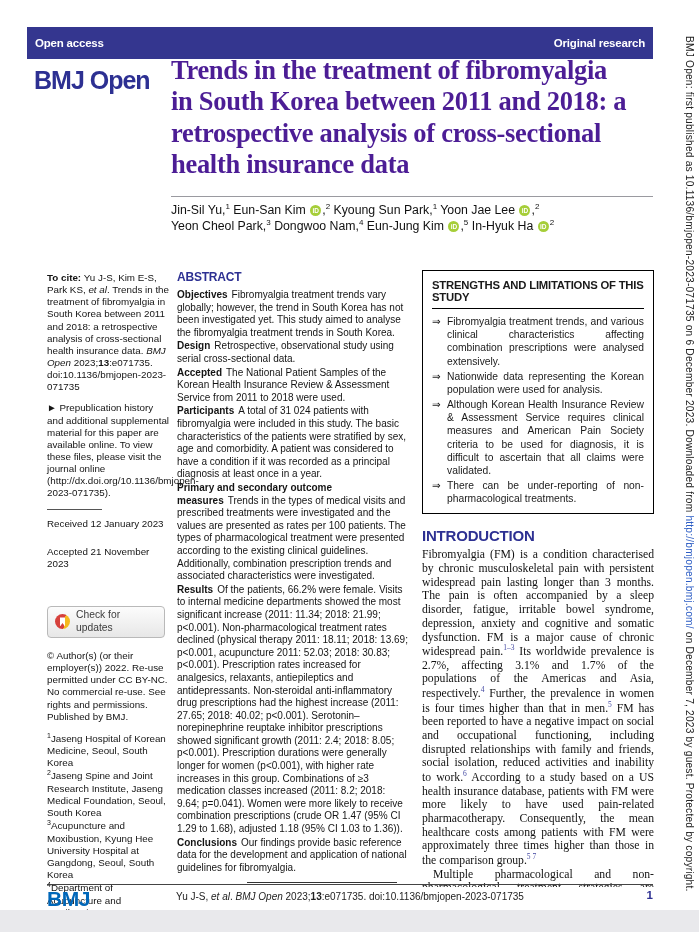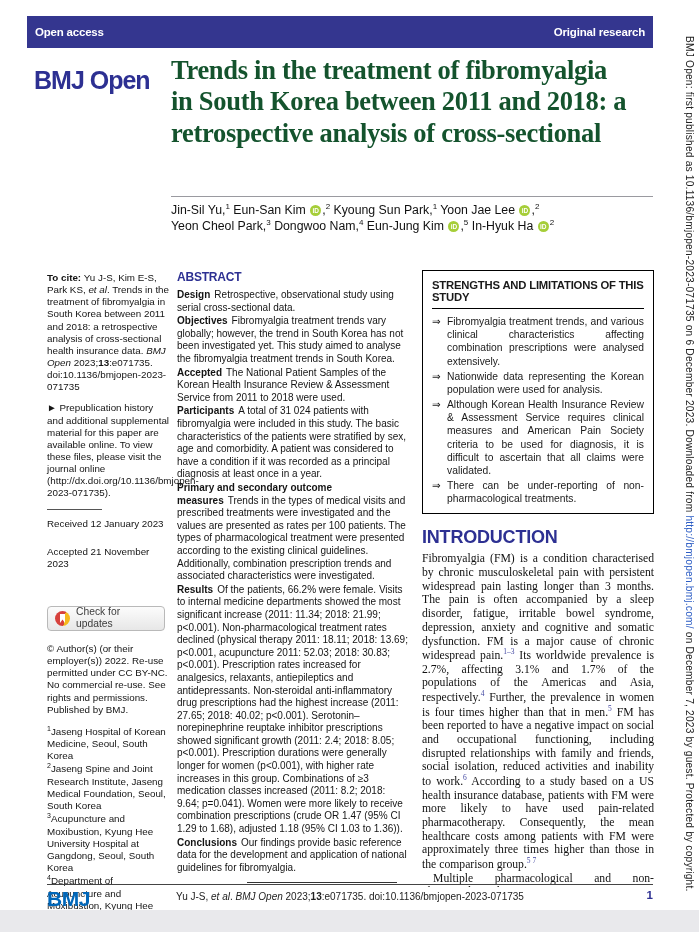--- a/index.html
+++ b/index.html
@@ -1,57 +1,57 @@
 <!DOCTYPE html>
 <html><head>
 <meta charset="utf-8">
 <style>
   html,body{margin:0;padding:0;background:#dfdfe3;}
   .page{position:relative;width:699px;height:932px;background:#ffffff;margin:0 auto;overflow:hidden;
         font-family:"Liberation Sans",sans-serif;color:#1a1a1a;}
   
-  .topbar{position:absolute;left:27px;top:16px;width:626px;height:22px;background:#34368f;
+  .topbar{position:absolute;left:27px;top:27px;width:626px;height:22px;background:#34368f;
           display:flex;align-items:center;justify-content:space-between;padding:16px 8px;box-sizing:border-box;}
   .topbar span{color:#fff;font-size:11.5px;font-weight:bold;letter-spacing:-0.2px;}
   
   .brand{position:absolute;left:34px;top:66px;font-size:25px;font-weight:800;letter-spacing:-1px;color:#2d3092;}
   .title{position:absolute;left:171px;top:55px;width:486px;margin:0;
-         font-family:"Liberation Serif",serif;font-weight:bold;color:#14532d;
+         font-family:"Liberation Serif",serif;font-weight:bold;color:#4c1d95;
          font-size:26.5px;line-height:1.185;letter-spacing:-0.3px;}
   .authors-rule{position:absolute;left:171px;top:196px;width:482px;height:1px;background:#9a9aa0;}
   .authors{position:absolute;left:171px;top:202px;width:484px;font-size:12.3px;line-height:1.32;color:#111;}
   .authors sup{font-size:8px;}
   .orcid{display:inline-block;width:11px;height:11px;border-radius:50%;background:#a6ce39;color:#fff;
          font-size:6.5px;font-weight:bold;line-height:11px;text-align:center;vertical-align:1px;margin:0 1px;}
   
   .col-left{position:absolute;left:47px;top:272px;width:122px;font-size:9.8px;line-height:1.24;color:#141414;}
   .col-left p{margin:0 0 9px;}
   .col-left sup{font-size:7px;}
   .divider{width:55px;height:1px;background:#555;margin:7px 0 8px;}
-  .cfu-btn{display:flex;align-items:center;gap:6px;width:118px;height:25px;margin:36px 0 12px;
+  .cfu-btn{display:flex;align-items:center;gap:6px;width:118px;height:32px;margin:36px 0 12px;
            border:1px solid #b9b9b9;border-radius:4px;background:linear-gradient(#fcfcfc,#e7e7e7);
            font-size:10.3px;color:#3c3c3c;padding:0 7px;box-sizing:border-box;cursor:pointer;}
   .cfu-icon{width:15px;height:15px;border-radius:50%;flex:none;position:relative;
             background:linear-gradient(100deg,#d6413c 62%,#f5b91e 62%);}
   .cfu-bookmark{position:absolute;left:5px;top:3px;width:5px;height:9px;background:#fff;
             clip-path:polygon(0 0,100% 0,100% 100%,50% 62%,0 100%);}
   
   .col-mid{position:absolute;left:177px;top:270px;width:233px;font-size:10px;line-height:1.26;color:#141414;}
   .abs-head{margin:0 0 4px;font-size:12px;color:#2d3092;letter-spacing:-0.2px;}
   .abs-sec{margin:0 0 1px;}
   .abs-sec b{margin-right:4px;}
   .abs-endrule{width:150px;height:1px;background:#333;margin:8px 0 0 70px;}
   
   .col-right{position:absolute;left:422px;top:270px;width:232px;height:617px;overflow:hidden;}
   .sl-box{border:1.5px solid #000;padding:8px 9px 6px;box-sizing:border-box;margin-bottom:13px;}
   .sl-head{margin:0 0 6px;font-size:11.3px;letter-spacing:-0.2px;border-bottom:1.2px solid #000;padding-bottom:5px;}
   .sl-item{display:flex;font-size:10.3px;line-height:1.28;margin-bottom:2px;}
   .sl-arrow{width:15px;flex:none;}
   .sl-text{text-align:justify;}
-  .intro-head{margin:0 0 4px;font-size:18px;color:#2d3092;letter-spacing:-0.2px;}
+  .intro-head{margin:0 0 4px;font-size:15px;color:#2d3092;letter-spacing:-0.2px;}
   .intro p{margin:0;font-family:"Liberation Serif",serif;font-size:11.7px;line-height:1.17;
            text-align:justify;color:#111;}
   .intro p.indent{text-indent:11px;}
   .ref{color:#4348a2;font-size:7.5px;}
   
   .footer-rule{position:absolute;left:47px;top:884px;width:606px;height:1.2px;background:#444;}
   .bmj-logo{position:absolute;left:47px;top:887px;font-size:21px;font-weight:900;letter-spacing:-0.5px;color:#0067b9;}
   .footer-cite{position:absolute;left:120px;top:891px;width:460px;text-align:center;font-size:10px;color:#222;}
   .page-num{position:absolute;left:600px;top:889px;width:53px;text-align:right;font-size:11.5px;font-weight:bold;color:#2d3092;}
   
@@ -70,20 +70,21 @@
     <span>Open access</span>
     <span>Original research</span>
   </div>
 
   <div class="brand">BMJ Open</div>
 
   <h1 class="title">
     <div>Trends in the treatment of fibromyalgia</div>
     <div>in South Korea between 2011 and 2018: a</div>
     <div>retrospective analysis of cross-sectional</div>
+    <div>health insurance data</div>
   </h1>
 
   <div class="authors-rule"></div>
 
   <div class="authors">
     <div>
       <span>Jin-Sil Yu,</span><sup>1</sup>
       <span>Eun-San Kim</span> <span class="orcid">iD</span><span>,</span><sup>2</sup>
       <span>Kyoung Sun Park,</span><sup>1</sup>
       <span>Yoon Jae Lee</span> <span class="orcid">iD</span><span>,</span><sup>2</sup>
@@ -112,22 +113,22 @@
     <p style="margin-bottom:0"><sup>1</sup><span>Jaseng Hospital of Korean Medicine, Seoul, South Korea</span></p>
     <p style="margin-bottom:0"><sup>2</sup><span>Jaseng Spine and Joint Research Institute, Jaseng Medical Foundation, Seoul, South Korea</span></p>
     <p style="margin-bottom:0"><sup>3</sup><span>Acupuncture and Moxibustion, Kyung Hee University Hospital at Gangdong, Seoul, South Korea</span></p>
     <p style="margin-bottom:0"><sup>4</sup><span>Department of Acupuncture and Moxibustion, Kyung Hee University, Seoul, South Korea</span></p>
     <p style="margin-bottom:0"><sup>5</sup><span>Department of Acupuncture and Moxibustion, College of Oriental Medicine, Dongguk University, Seongnam-si, South Korea</span></p>
 
   </aside>
 
   <section class="col-mid">
     <h2 class="abs-head">ABSTRACT</h2>
+    <p class="abs-sec"><b>Objectives</b><span>Fibromyalgia treatment trends vary globally; however, the trend in South Korea has not been investigated yet. This study aimed to analyse the fibromyalgia treatment trends in South Korea.</span></p>
     <p class="abs-sec"><b>Design</b><span>Retrospective, observational study using serial cross-sectional data.</span></p>
-    <p class="abs-sec"><b>Objectives</b><span>Fibromyalgia treatment trends vary globally; however, the trend in South Korea has not been investigated yet. This study aimed to analyse the fibromyalgia treatment trends in South Korea.</span></p>
     <p class="abs-sec"><b>Accepted</b><span>The National Patient Samples of the Korean Health Insurance Review &amp; Assessment Service from 2011 to 2018 were used.</span></p>
     <p class="abs-sec"><b>Participants</b><span>A total of 31 024 patients with fibromyalgia were included in this study. The basic characteristics of the patients were stratified by sex, age and comorbidity. A patient was considered to have a condition if it was recorded as a principal diagnosis at least once in a year.</span></p>
     <p class="abs-sec"><b>Primary and secondary outcome measures</b><span>Trends in the types of medical visits and prescribed treatments were investigated and the values are presented as rates per 100 patients. The types of pharmacological treatment were presented according to the existing clinical guidelines. Additionally, combination prescription trends and associated characteristics were investigated.</span></p>
     <p class="abs-sec"><b>Results</b><span>Of the patients, 66.2% were female. Visits to internal medicine departments showed the most significant increase (2011: 11.34; 2018: 21.99; p&lt;0.001). Non-pharmacological treatment rates declined (physical therapy 2011: 18.11; 2018: 13.69; p&lt;0.001, acupuncture 2011: 52.03; 2018: 30.83; p&lt;0.001). Prescription rates increased for analgesics, relaxants, antiepileptics and antidepressants. Non-steroidal anti-inflammatory drug prescriptions had the highest increase (2011: 27.65; 2018: 40.02; p&lt;0.001). Serotonin–norepinephrine reuptake inhibitor prescriptions showed significant growth (2011: 2.4; 2018: 8.05; p&lt;0.001). Prescription durations were generally longer for women (p&lt;0.001), with higher rate increases in this group. Combinations of ≥3 medication classes increased (2011: 8.2; 2018: 9.64; p=0.041). Women were more likely to receive combination prescriptions (crude OR 1.47 (95% CI 1.29 to 1.68), adjusted 1.18 (95% CI 1.03 to 1.36)).</span></p>
     <p class="abs-sec"><b>Conclusions</b><span>Our findings provide basic reference data for the development and application of national guidelines for fibromyalgia.</span></p>
     <div class="abs-endrule"></div>
   </section>
 
   <section class="col-right">
     <div class="sl-box">

